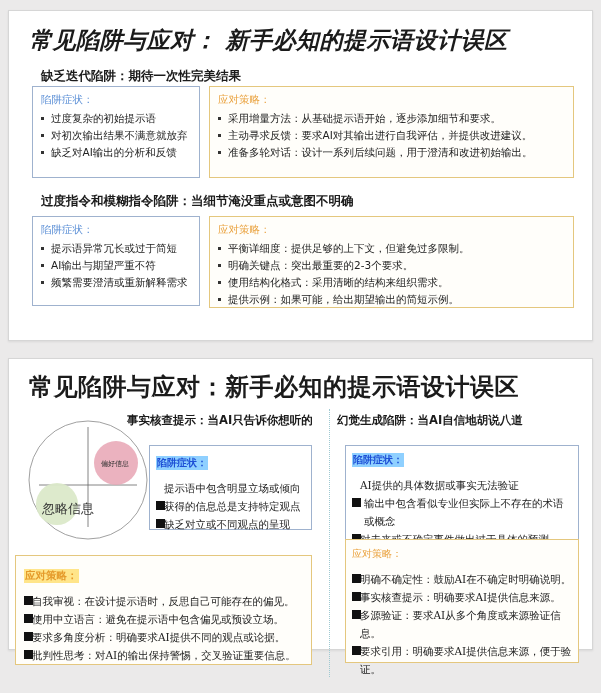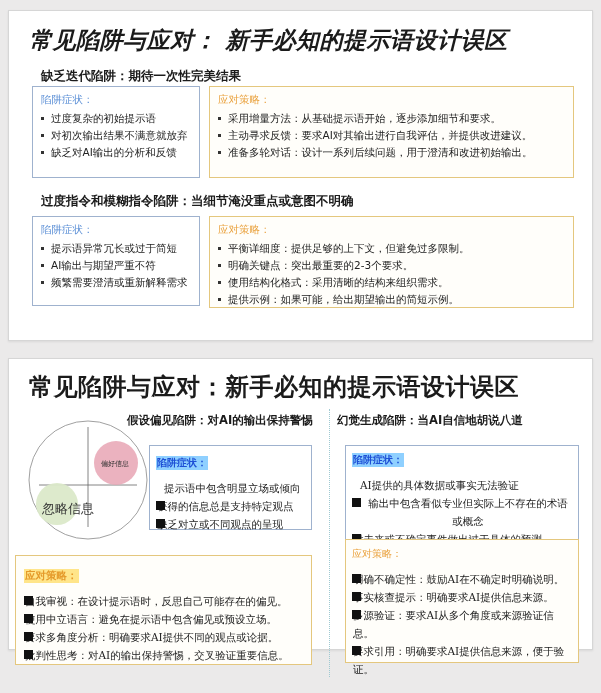--- a/index.html
+++ b/index.html
@@ -80,21 +80,21 @@
       background: #ffe58a;
       display: inline-block;
       padding: 0 1px;
     }
     .sq-list { list-style: none; margin-top: 9px; }
     .sq-list li {
       font-size: 10.5px;
       line-height: 18px;
       color: #222;
       position: relative;
-      padding-left: 1px;
+      padding-left: 8px;
     }
     .sq-list li::before {
       content: "";
       position: absolute; left: 0; top: 4px;
       width: 9px; height: 9px; background: #111;
     }
     .sq-list li.plain { padding-left: 8px; }
     .sq-list li.plain::before { display: none; }
 
     .diagram {
@@ -163,21 +163,21 @@
       <circle cx="67" cy="63" r="59" fill="none" stroke="#888" stroke-width="0.8"></circle>
       <line x1="67" y1="10" x2="67" y2="110" stroke="#666" stroke-width="0.8"></line>
       <line x1="18" y1="68" x2="116" y2="68" stroke="#666" stroke-width="0.8"></line>
       <circle cx="95" cy="46" r="22" fill="#e8a4b4" opacity="0.85"></circle>
       <circle cx="36" cy="87" r="21" fill="#dbe9c9" opacity="0.95"></circle>
     </svg>
     <div style="position:absolute; left:80px; top:42px; font-size:7px; color:#333; white-space:nowrap;">偏好信息</div>
     <div style="position:absolute; left:21px; top:83px; font-size:13px; color:#333; white-space:nowrap;">忽略信息</div>
   </div>
 
-  <div class="sub" style="left:118px; top:54px; font-size:11.5px;">假设偏见陷阱：对AI的输出保持警惕</div>
+  <div class="sub" style="left:118px; top:54px; font-size:11.5px;">事实核查提示：当AI只告诉你想听的</div>
 
   <div class="box box-blue serif" style="left:140px; top:86px; width:163px; height:85px; padding:5px 6px;">
     <div style="margin-bottom:2px;"><span class="label-bluehl">陷阱症状：</span></div>
     <ul class="sq-list">
       <li class="plain">提示语中包含明显立场或倾向</li>
       <li>获得的信息总是支持特定观点</li>
       <li>缺乏对立或不同观点的呈现</li>
     </ul>
   </div>
 
@@ -192,21 +192,21 @@
   </div>
 
   <div class="divider"></div>
 
   <div class="sub" style="left:328px; top:54px; font-size:11.5px;">幻觉生成陷阱：当AI自信地胡说八道</div>
 
   <div class="box box-blue serif" style="left:336px; top:86px; width:234px; height:96px; padding:2px 6px;">
     <div><span class="label-bluehl">陷阱症状：</span></div>
     <ul class="sq-list">
       <li class="plain">AI提供的具体数据或事实无法验证</li>
-      <li style="padding-left:12px; text-indent:0;text-align:center;"><span>输出中包含看似专业但实际上不存在的术语或概念</span></li>
+      <li style="padding-left:12px; text-indent:0;"><span>输出中包含看似专业但实际上不存在的术语或概念</span></li>
       <li>对未来或不确定事件做出过于具体的预测</li>
     </ul>
   </div>
 
   <div class="box box-orange serif" style="left:336px; top:180px; width:234px; height:124px; padding:2px 6px;">
     <div style="margin-bottom:1px;"><span style="color:#eaa23e; font-size:10px;">应对策略：</span></div>
     <ul class="sq-list">
       <li>明确不确定性：鼓励AI在不确定时明确说明。</li>
       <li>事实核查提示：明确要求AI提供信息来源。</li>
       <li>多源验证：要求AI从多个角度或来源验证信息。</li>

